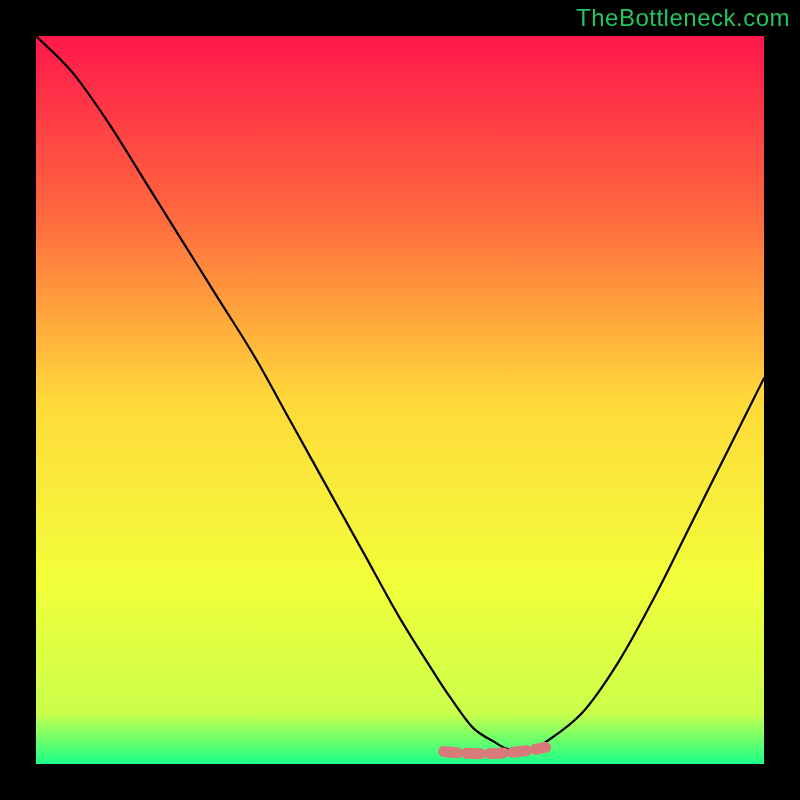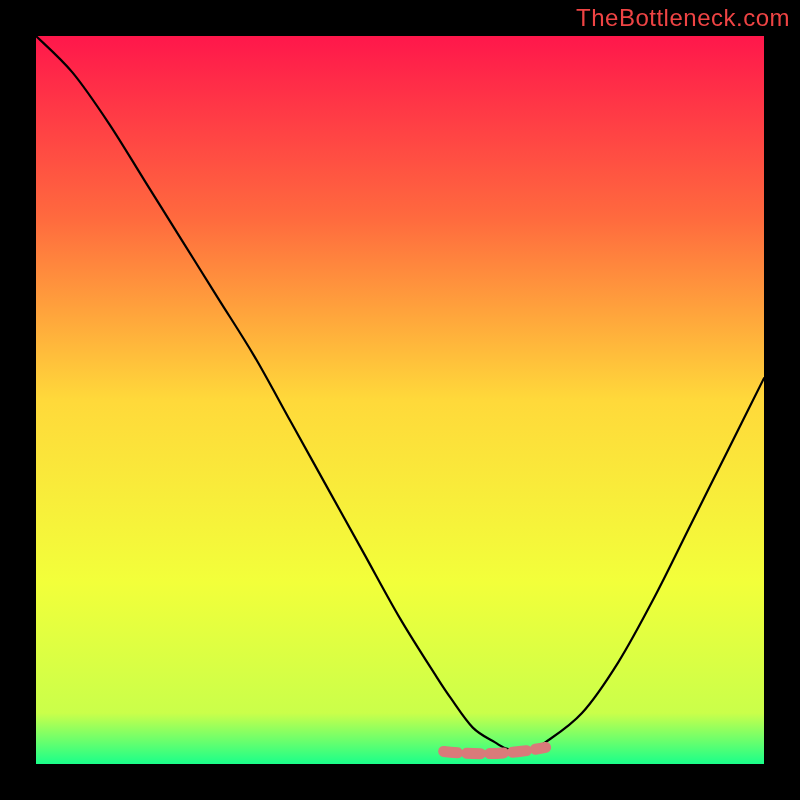--- a/index.html
+++ b/index.html
@@ -27,21 +27,21 @@
   }
   .plot svg {
     display: block;
     width: 728px;
     height: 728px;
   }
   .watermark {
     position: absolute;
     top: 4px;
     right: 10px;
-    color: #ef4444;
+    color: #22c55e;
     font-family: Arial, Helvetica, sans-serif;
     font-size: 24px;
     letter-spacing: 0.5px;
     user-select: none;
   }
 </style>
 </head>
 <body>
 
 <div class="frame">

